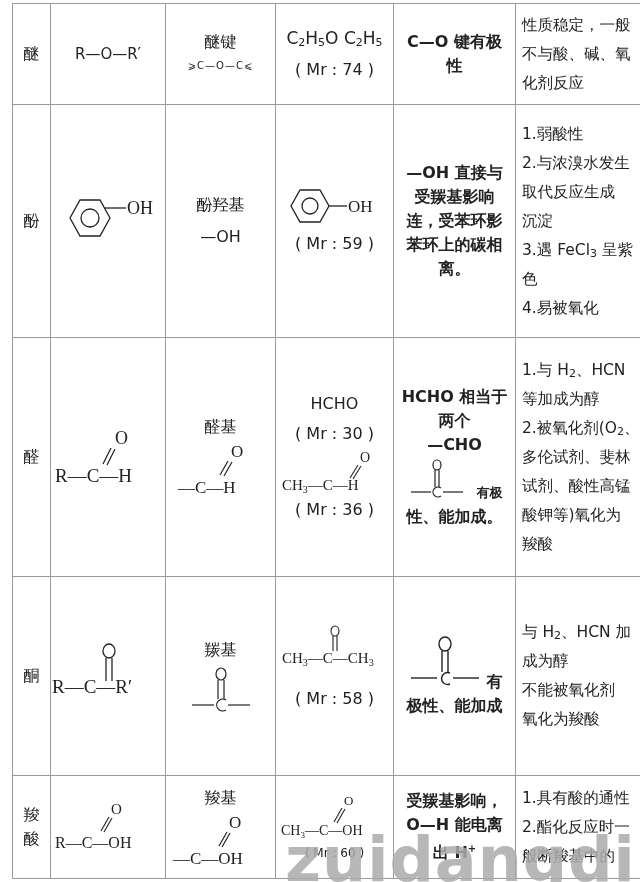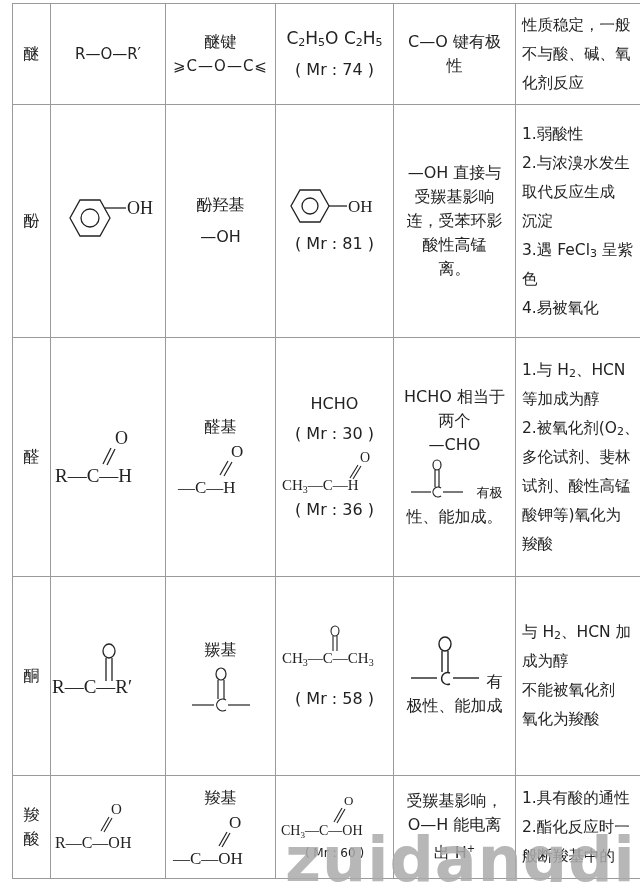--- a/index.html
+++ b/index.html
@@ -5,21 +5,21 @@
   html, body { margin: 0; padding: 0; background: #ffffff; }
   body { width: 640px; height: 882px; position: relative; overflow: hidden;
          font-family: "DejaVu Sans", "Liberation Sans", sans-serif; color: #222; }
   table.chem { position: absolute; left: 12px; top: 3px; border-collapse: collapse;
                table-layout: fixed; width: 640px; }
   table.chem td { border: 1px solid #9a9a9a; padding: 0; vertical-align: middle;
                   text-align: center; font-size: 16px; line-height: 24px; }
   table.chem td.last { border-right: none; }
   td.name { font-size: 21px; line-height: 40px; }
   td.props { text-align: left !important; padding-left: 6px !important; line-height: 29px !important; font-size: 15.5px !important; white-space: nowrap; overflow: hidden; }
-  td.struct-feat { font-size: 15.5px; line-height: 29px; }
+  td.struct-feat { font-size: 15.5px; line-height: 29px; font-weight: bold; }
   .sm { font-size: 12px; }
   .line { display: block; }
   sub { font-size: 11px; vertical-align: -2px; line-height: 0; }
   svg { display: block; margin: 0 auto; }
   .watermark { position: absolute; left: 285px; top: 835px; font-family: "DejaVu Sans", sans-serif;
                font-weight: bold; font-size: 62px; color: rgba(170,170,170,0.85); letter-spacing: 1px;
                line-height: 50px; pointer-events: none; }
 </style>
 </head>
 <body>
@@ -33,21 +33,21 @@
       <col style="width:122px">
       <col style="width:137px">
   </colgroup>
 
   <tbody>
       <tr style="height:101px">
     <td class="name">醚</td>
     <td><span style="font-size:15px">R—O—R′</span></td>
     <td>
       <span class="line">醚键</span>
-      <span class="line sm" style="font-size:15px;letter-spacing:1px">⩾C—O—C⩽</span>
+      <span class="line sm" style="font-size:10px;letter-spacing:1px">⩾C—O—C⩽</span>
     </td>
     <td>
       <span class="line" style="font-size:17px;line-height:32px">C<sub>2</sub>H<sub>5</sub>O C<sub>2</sub>H<sub>5</sub></span>
       <span class="line" style="line-height:32px">( Mr : 74 )</span>
     </td>
     <td class="struct-feat">
       <span class="line">C—O 键有极</span>
       <span class="line">性</span>
     </td>
     <td class="props last">
@@ -71,27 +71,27 @@
       <span class="line" style="line-height:32px">酚羟基</span>
       <span class="line" style="line-height:32px">—OH</span>
     </td>
     <td>
       <svg width="100" height="46" viewBox="0 0 100 46">
         <polygon points="15,4 35,4 44,20 35,36 15,36 6,20" fill="none" stroke="#222" stroke-width="1.3"></polygon>
         <circle cx="25" cy="20" r="8" fill="none" stroke="#222" stroke-width="1.3"></circle>
         <line x1="44" y1="20" x2="62" y2="20" stroke="#222" stroke-width="1.3"></line>
         <text x="63" y="26" font-family="Liberation Serif, serif" font-size="17" fill="#222">OH</text>
       </svg>
-      <span class="line">( Mr : 81 )</span>
+      <span class="line">( Mr : 59 )</span>
     </td>
     <td class="struct-feat">
       <span class="line">—OH 直接与</span>
       <span class="line">受羰基影响</span>
       <span class="line">连，受苯环影</span>
-      <span class="line">酸性高锰</span>
+      <span class="line">苯环上的碳相</span>
       <span class="line">离。</span>
     </td>
     <td class="props last">
       <span class="line">1.弱酸性</span>
       <span class="line">2.与浓溴水发生</span>
       <span class="line">取代反应生成</span>
       <span class="line">沉淀</span>
       <span class="line">3.遇 FeCl<sub>3</sub> 呈紫</span>
       <span class="line">色</span>
       <span class="line">4.易被氧化</span>

